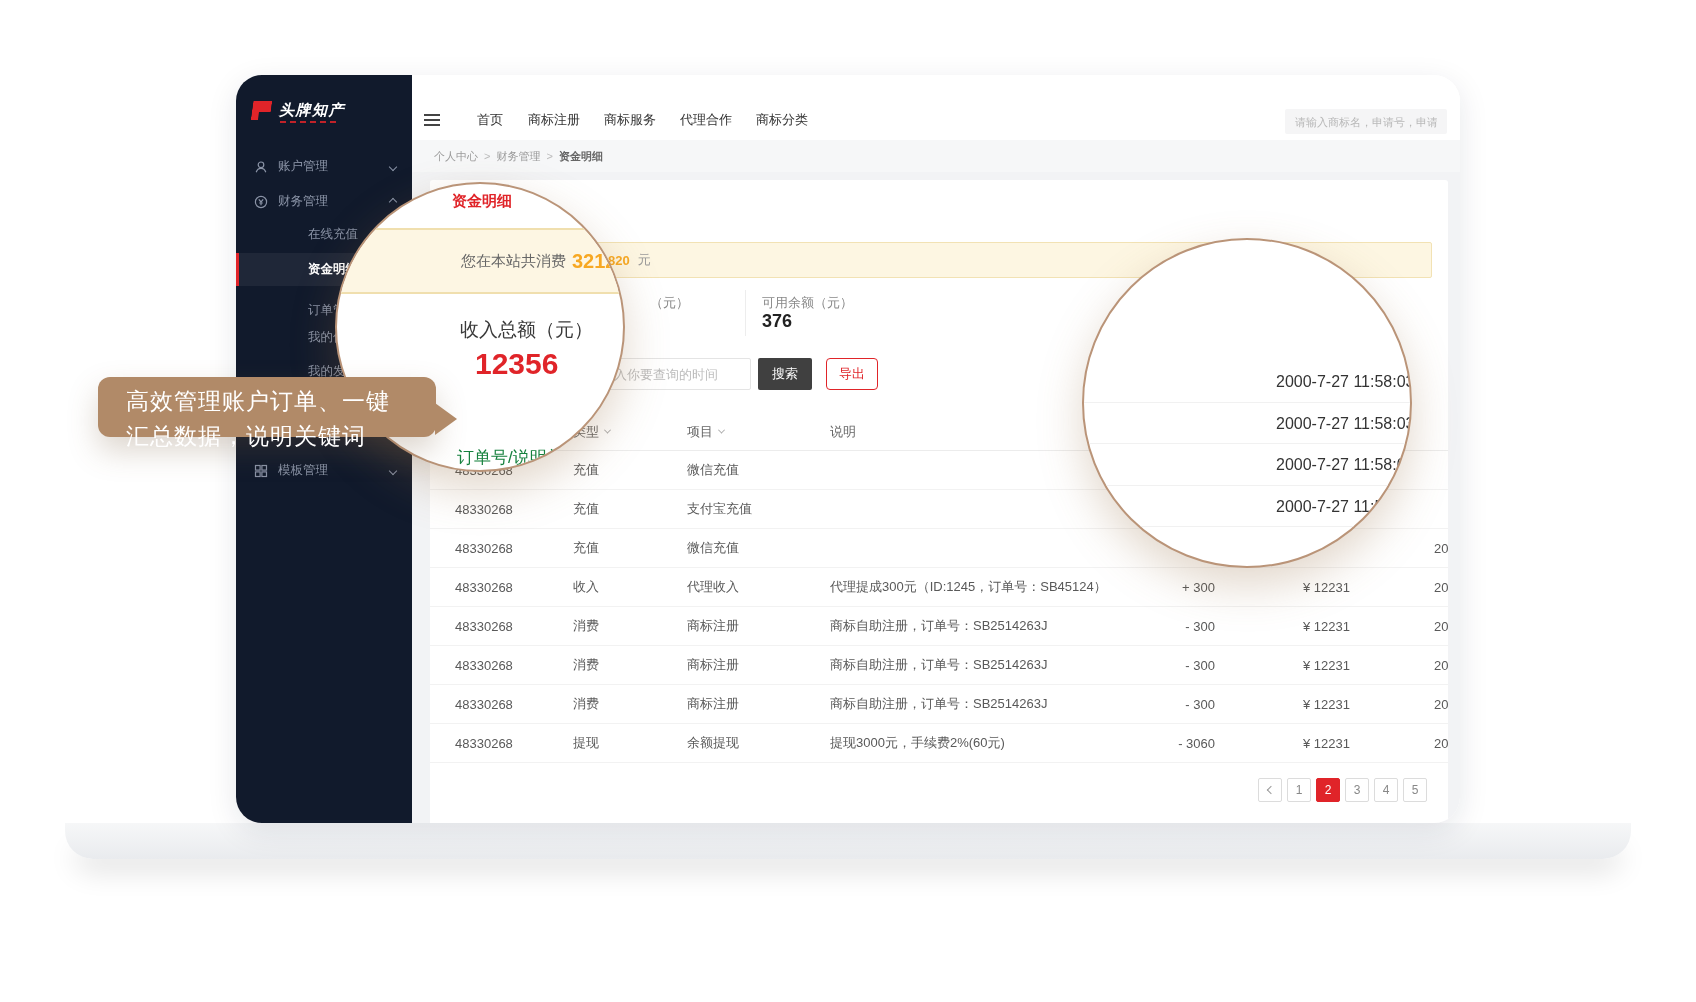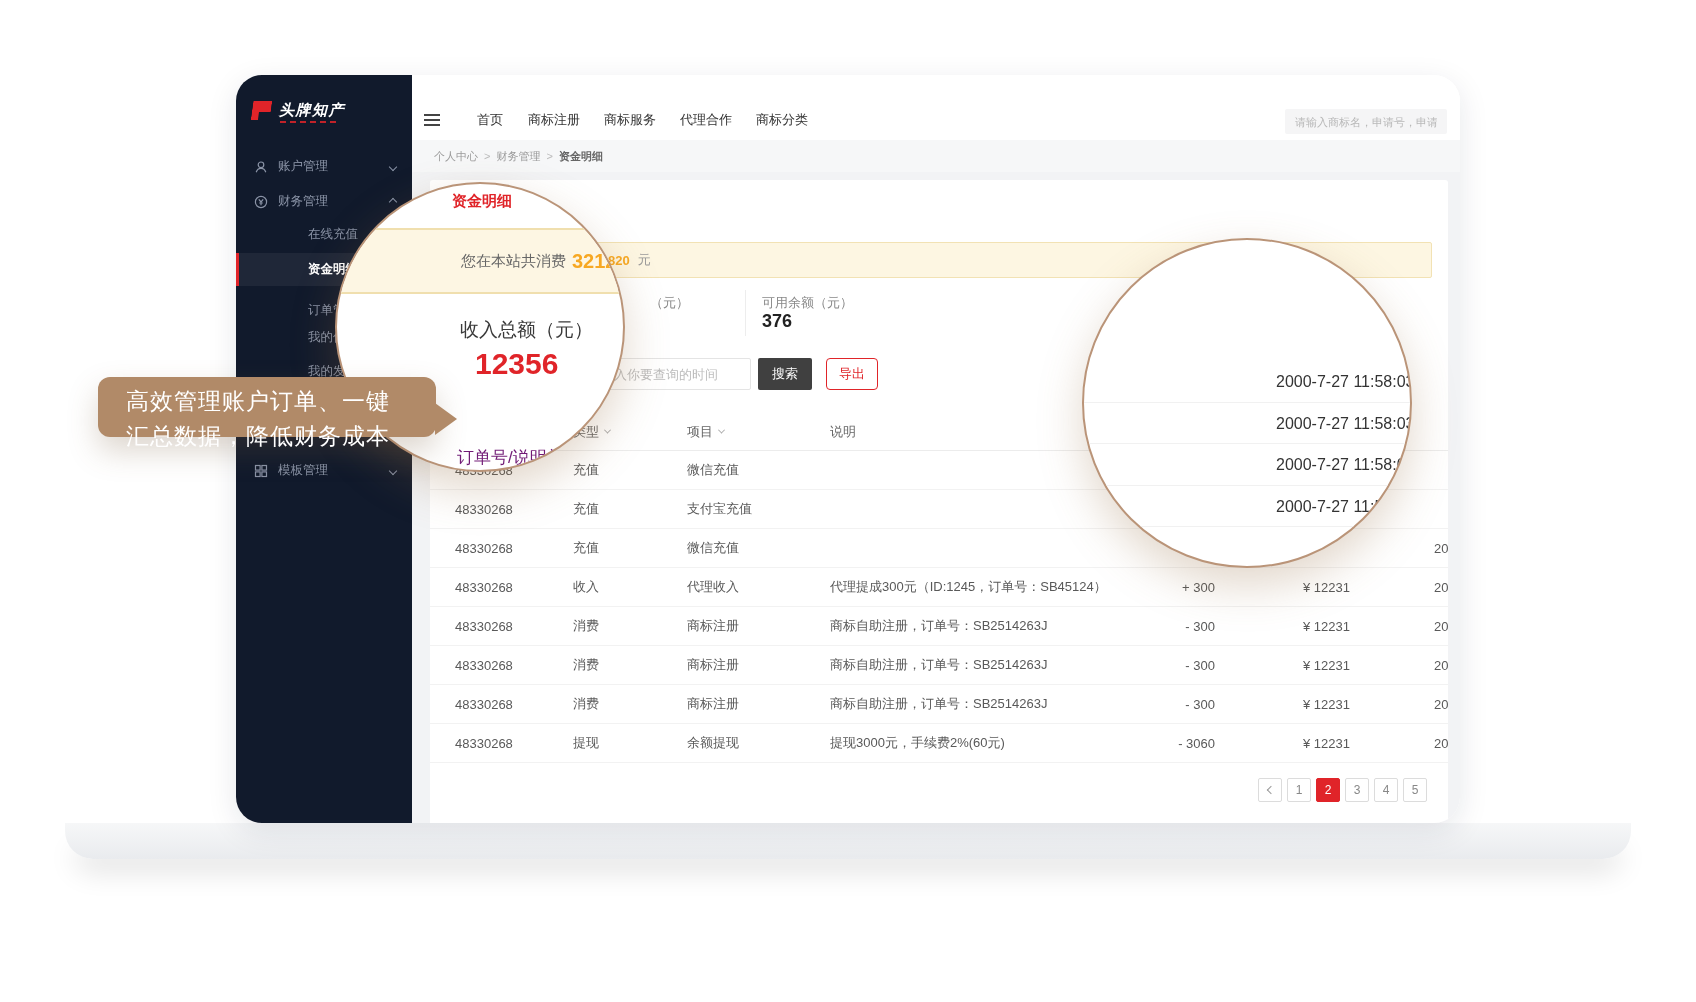--- a/index.html
+++ b/index.html
@@ -95,21 +95,21 @@
   .lens{position:absolute;border-radius:50%;background:#fff;overflow:hidden;z-index:5;
     border:2px solid #ba9478;
     box-shadow:0 18px 45px rgba(150,110,70,.28), inset 0 0 26px 14px rgba(255,255,255,.95);}
   .lensL-tab{position:absolute;left:115px;top:8px;font-size:15px;color:#e02429;font-weight:600;}
   .lensL-band{position:absolute;left:-12px;right:-12px;top:44px;height:66px;background:#fdf6e3;
     border:2px solid #f0dfae;display:flex;align-items:center;padding-left:134px;white-space:nowrap;}
   .lensL-band .p1{font-size:15px;color:#666;}
   .lensL-band .p2{font-size:20px;color:#f7a823;font-weight:700;margin-left:6px;}
   .lensL-ilabel{position:absolute;left:123px;top:133px;font-size:19px;color:#3a3a3a;}
   .lensL-ivalue{position:absolute;left:138px;top:163px;font-size:30px;font-weight:700;color:#e02429;}
-  .lensL-frag{position:absolute;left:120px;top:262px;font-size:17px;color:#701a75;white-space:nowrap;}
+  .lensL-frag{position:absolute;left:120px;top:262px;font-size:17px;color:#15803d;white-space:nowrap;}
 
   .lensR-band{position:absolute;left:0;right:0;top:79px;height:41px;background:#f7f8f9;
     border-top:1px solid #ececec;border-bottom:1px solid #ececec;}
   .lensR-band .t{position:absolute;left:237px;top:0;line-height:39px;font-size:15px;color:#555;}
   .lensR-rows{position:absolute;left:0;right:0;top:121px;}
   .lensR-row{height:41.5px;line-height:41.5px;border-bottom:1px solid #f1f1f1;font-size:16px;color:#333;
     padding-left:192px;white-space:nowrap;}
   .lensR-row.partial{border-bottom:none;padding-left:176px;}
 
   
@@ -354,18 +354,18 @@
     <div class="lensR-rows">
       <div class="lensR-row">2000-7-27  11:58:03</div>
       <div class="lensR-row">2000-7-27  11:58:03</div>
       <div class="lensR-row">2000-7-27  11:58:03</div>
       <div class="lensR-row">2000-7-27  11:58:03</div>
     </div>
   </div>
 
   <div class="callout" style="left:98px;top:377px;width:338px;height:60px;padding:7px 0 0 28px">
     <div class="cl">高效管理账户订单、一键</div>
-    <div class="cl">汇总数据，降低财务成本</div>
+    <div class="cl">汇总数据，说明关键词</div>
     <span class="callout-arrow" style="right:-21px;top:26px"></span>
   </div>
 
 
 </div>
 
 </body></html>

